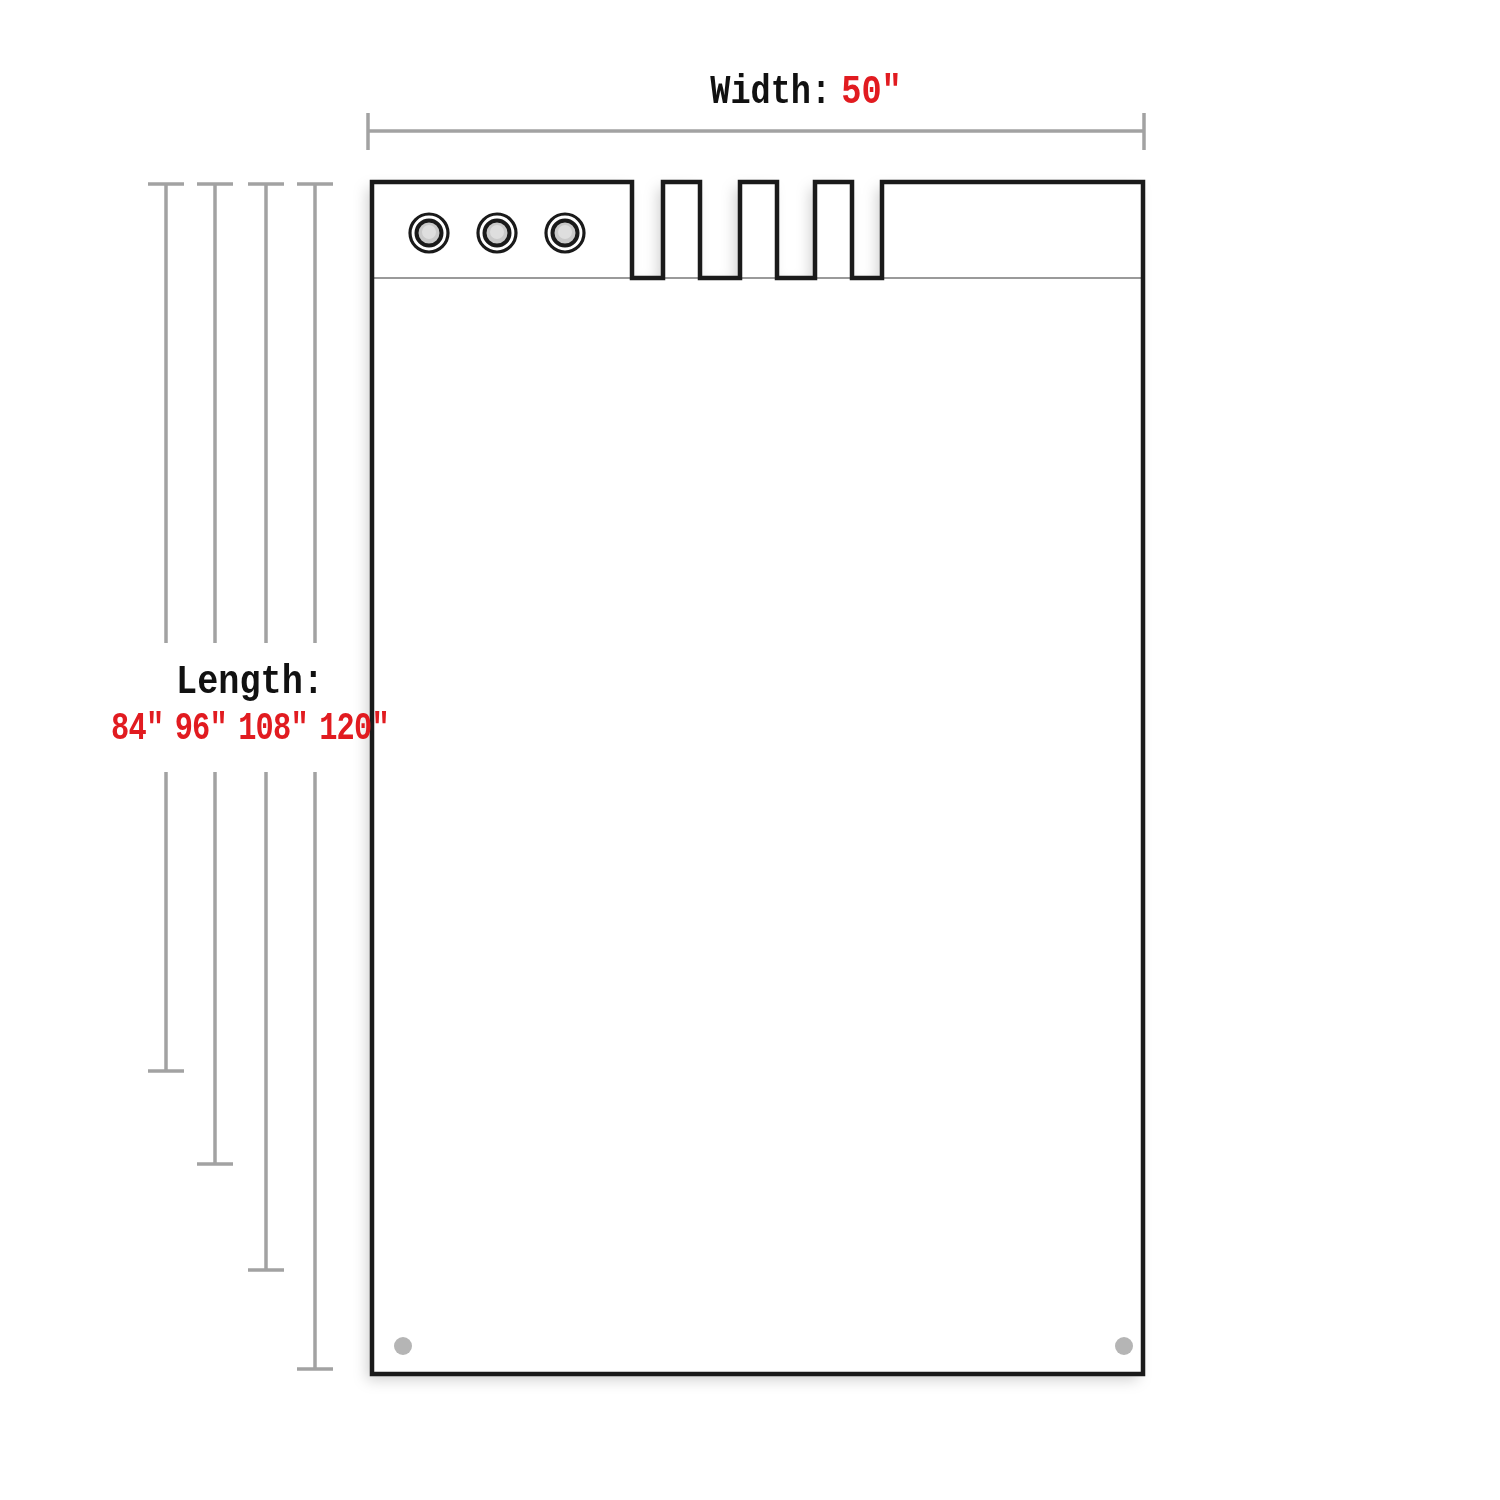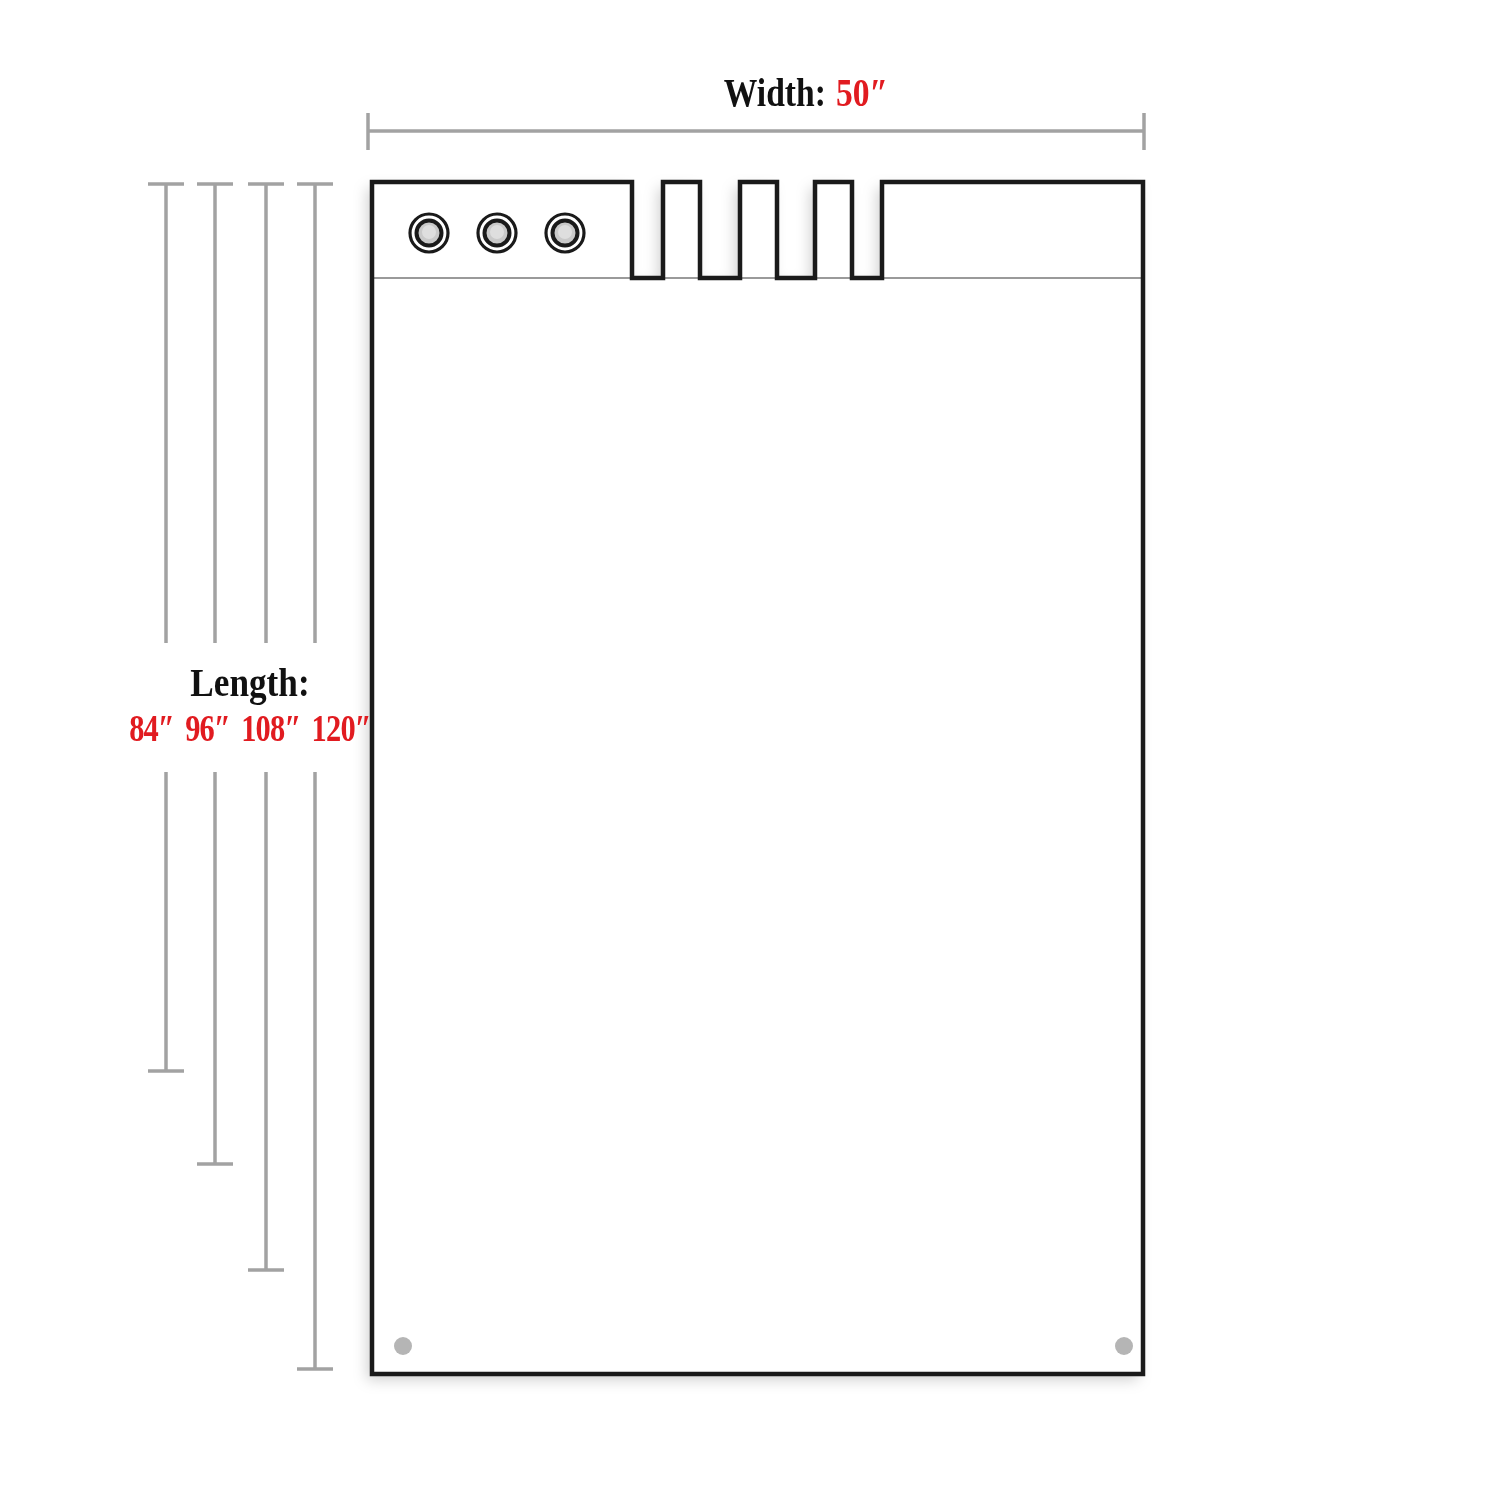--- a/index.html
+++ b/index.html
@@ -6,21 +6,21 @@
     margin: 0;
     padding: 0;
     background: #ffffff;
   }
   .canvas {
     position: relative;
     width: 1500px;
     height: 1500px;
     background: #ffffff;
     overflow: hidden;
-    font-family: Liberation Serif, serif;
+    font-family: Liberation Mono, monospace;
   }
   .diagram-svg {
     position: absolute;
     inset: 0;
   }
   .dim-label {
     position: absolute;
     white-space: nowrap;
     font-weight: 700;
     color: #111111;

